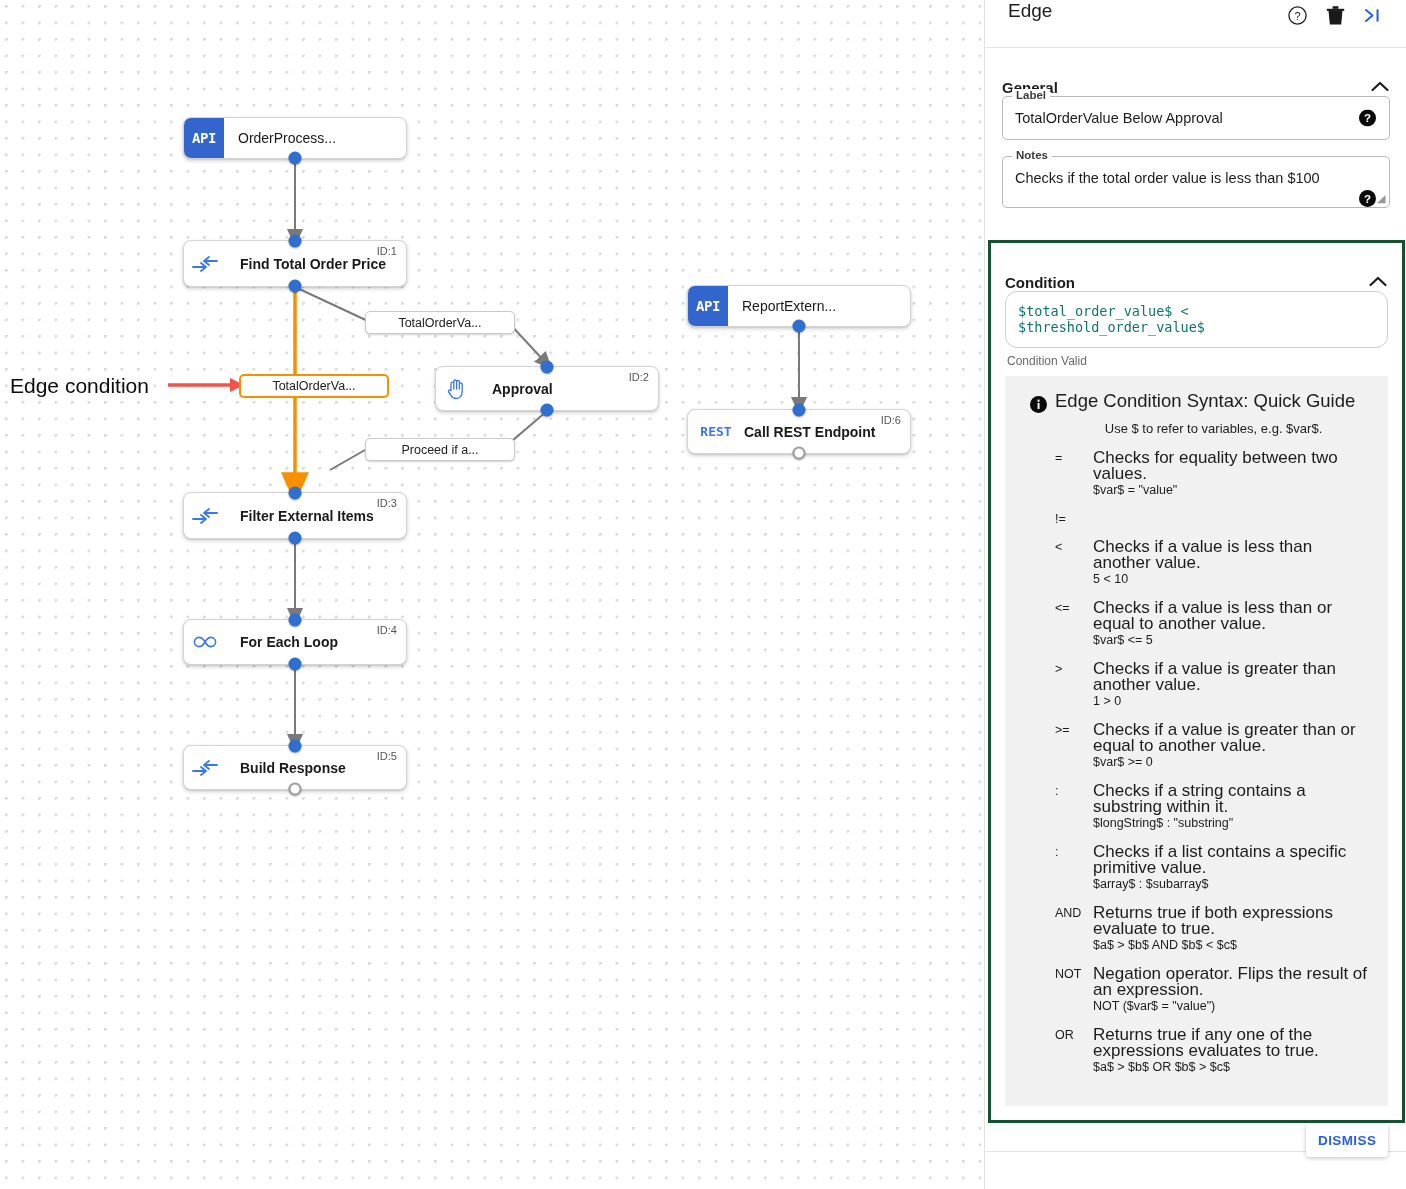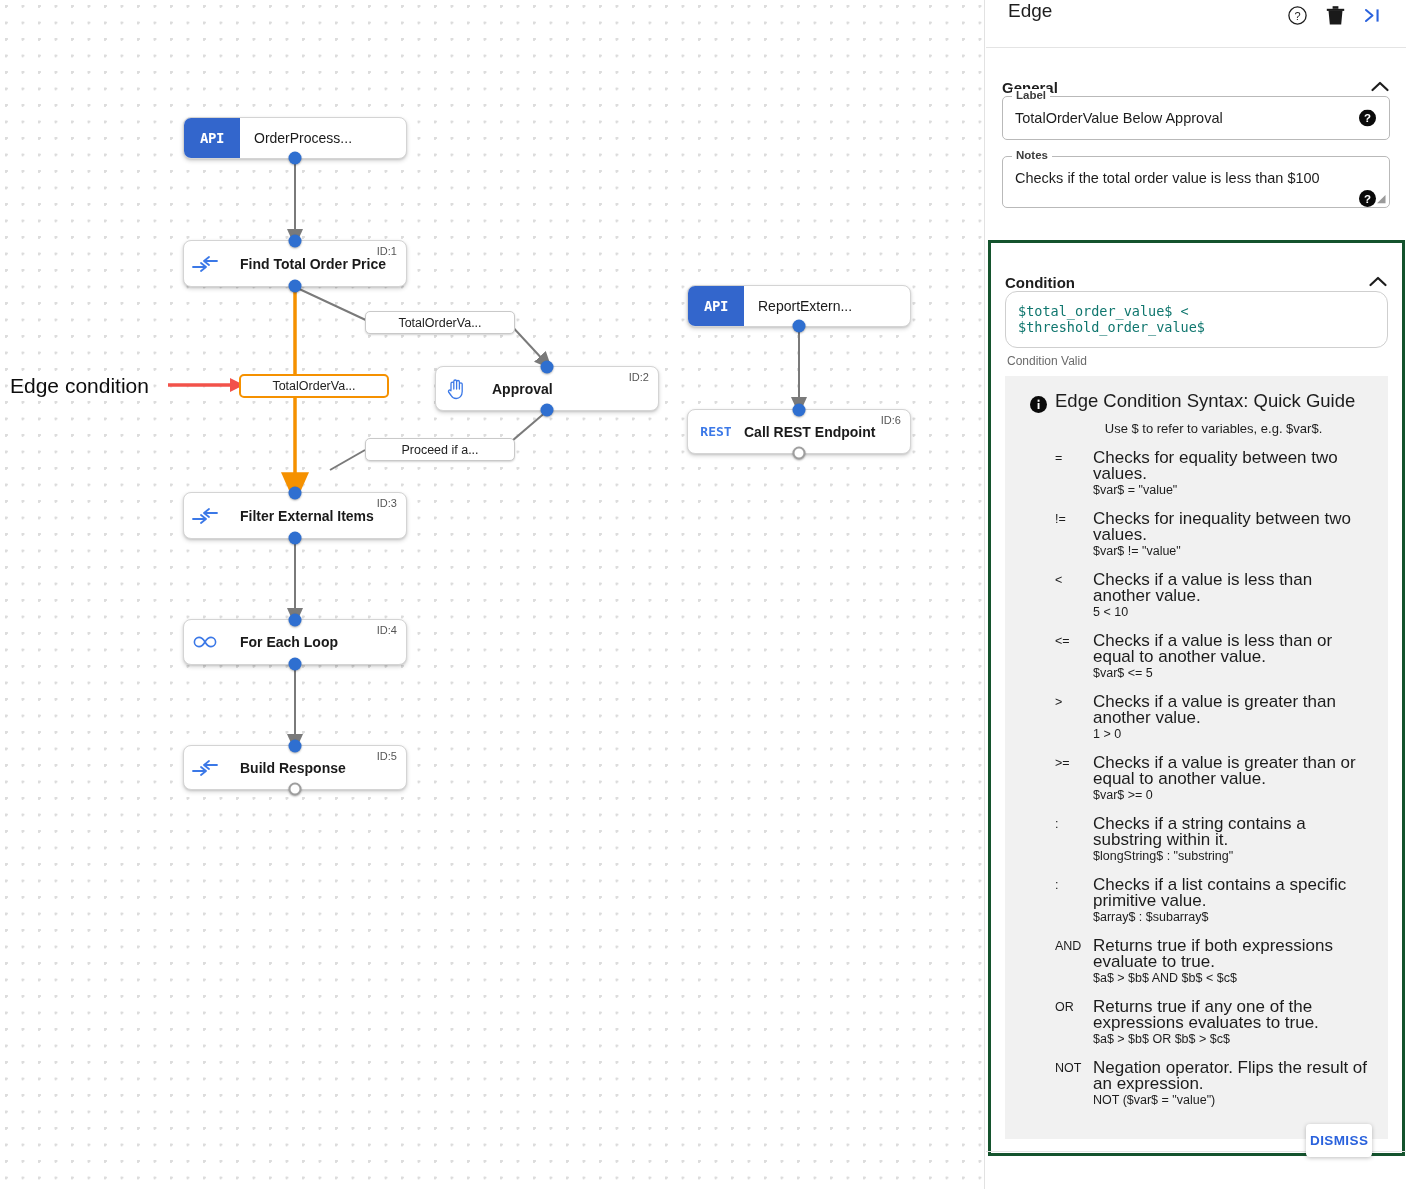--- a/index.html
+++ b/index.html
@@ -60,21 +60,21 @@
     border: 1px solid #d4d4d4;
     border-radius: 8px;
     box-shadow: 0 2px 4px rgba(0,0,0,0.16), 0 1px 2px rgba(0,0,0,0.10);
     display: flex;
     align-items: center;
     box-sizing: border-box;
     overflow: visible;
   }
   .node-api { padding: 0; }
   .api-badge {
-    width: 56px;
+    width: 40px;
     align-self: stretch;
     background: #3366CC;
     color: #ffffff;
     font-family: "DejaVu Sans Mono", monospace;
     font-size: 14px;
     font-weight: 700;
     letter-spacing: -0.5px;
     display: flex;
     align-items: center;
     justify-content: center;
@@ -258,21 +258,21 @@
     top: 1151px;
     height: 1px;
     background: #e4e4e4;
   }
   #dismiss-btn {
     position: absolute;
     left: 1306px; top: 1124px;
     background: #ffffff;
     border-radius: 4px;
     box-shadow: 0 1px 4px rgba(0,0,0,0.26);
-    padding: 9px 4px;
+    padding: 9px 12px;
     font-size: 13.5px;
     font-weight: 700;
     letter-spacing: .4px;
     color: #2a62dd;
     cursor: pointer;
   }
 </style>
 </head>
 <body>
 
@@ -500,24 +500,20 @@
     <div id="op-list">
         <div class="op-row">
           <div class="op-sym">=</div>
           <div class="op-body">
             <div class="op-desc">Checks for equality between two values.</div>
             <div class="op-ex">$var$ = "value"</div>
           </div>
         </div>
         <div class="op-row">
           <div class="op-sym">!=</div>
-          <div class="op-body">
-            <div class="op-desc">Checks for inequality between two values.</div>
-            <div class="op-ex">$var$ != "value"</div>
-          </div>
         </div>
         <div class="op-row">
           <div class="op-sym">&lt;</div>
           <div class="op-body">
             <div class="op-desc">Checks if a value is less than another value.</div>
             <div class="op-ex">5 &lt; 10</div>
           </div>
         </div>
         <div class="op-row">
           <div class="op-sym">&lt;=</div>
@@ -555,31 +551,31 @@
           </div>
         </div>
         <div class="op-row">
           <div class="op-sym">AND</div>
           <div class="op-body">
             <div class="op-desc">Returns true if both expressions evaluate to true.</div>
             <div class="op-ex">$a$ &gt; $b$ AND $b$ &lt; $c$</div>
           </div>
         </div>
         <div class="op-row">
+          <div class="op-sym">NOT</div>
+          <div class="op-body">
+            <div class="op-desc">Negation operator. Flips the result of an expression.</div>
+            <div class="op-ex">NOT ($var$ = "value")</div>
+          </div>
+        </div>
+        <div class="op-row">
           <div class="op-sym">OR</div>
           <div class="op-body">
             <div class="op-desc">Returns true if any one of the expressions evaluates to true.</div>
             <div class="op-ex">$a$ &gt; $b$ OR $b$ &gt; $c$</div>
           </div>
         </div>
-        <div class="op-row">
-          <div class="op-sym">NOT</div>
-          <div class="op-body">
-            <div class="op-desc">Negation operator. Flips the result of an expression.</div>
-            <div class="op-ex">NOT ($var$ = "value")</div>
-          </div>
-        </div>
       </div>
   </div>
 </div>
 
 <div id="panel-footer-sep"></div>
 <div id="dismiss-btn">DISMISS</div>
 
 </body></html>

